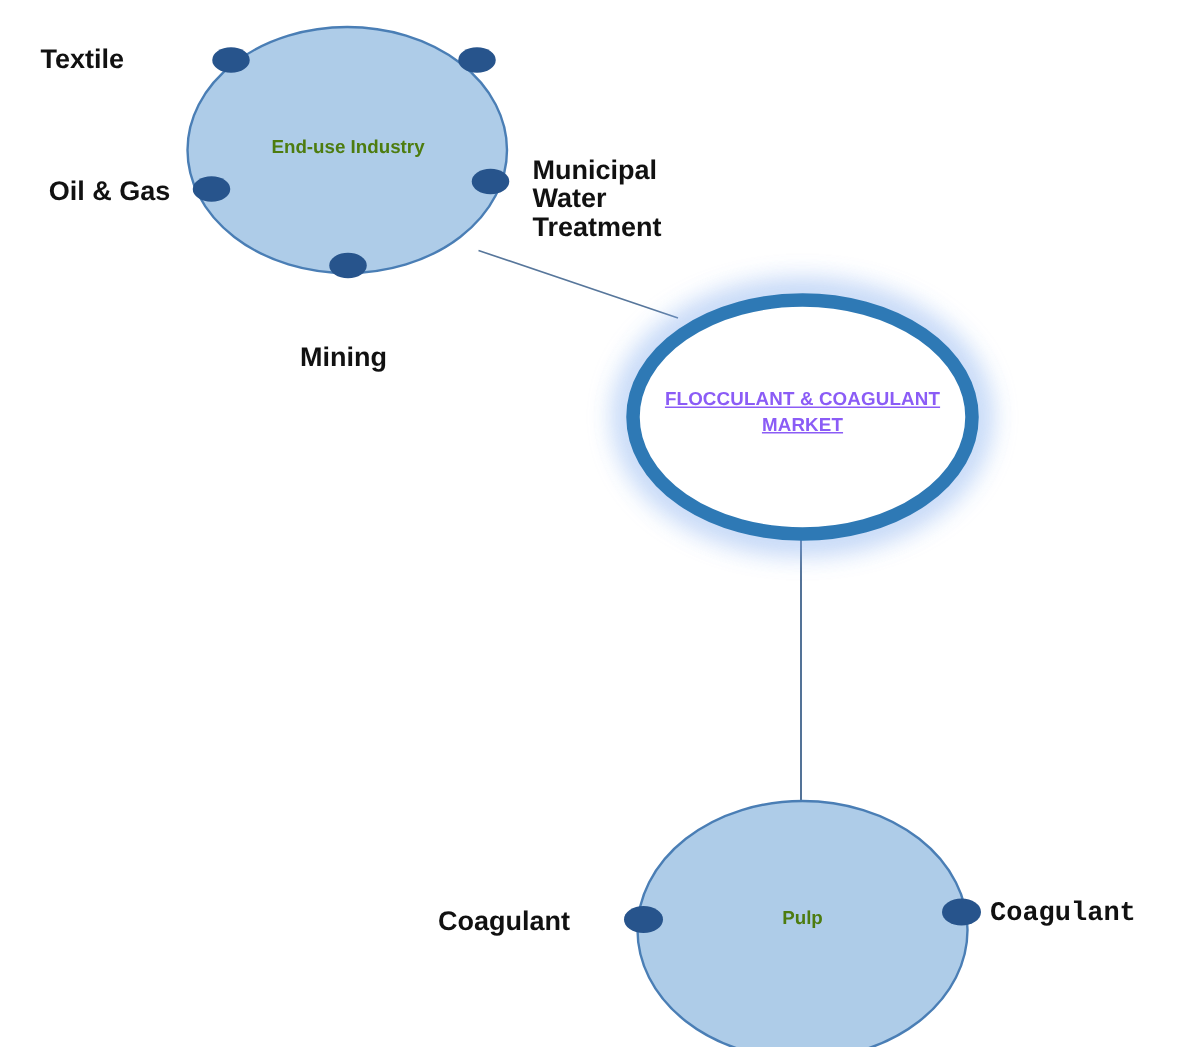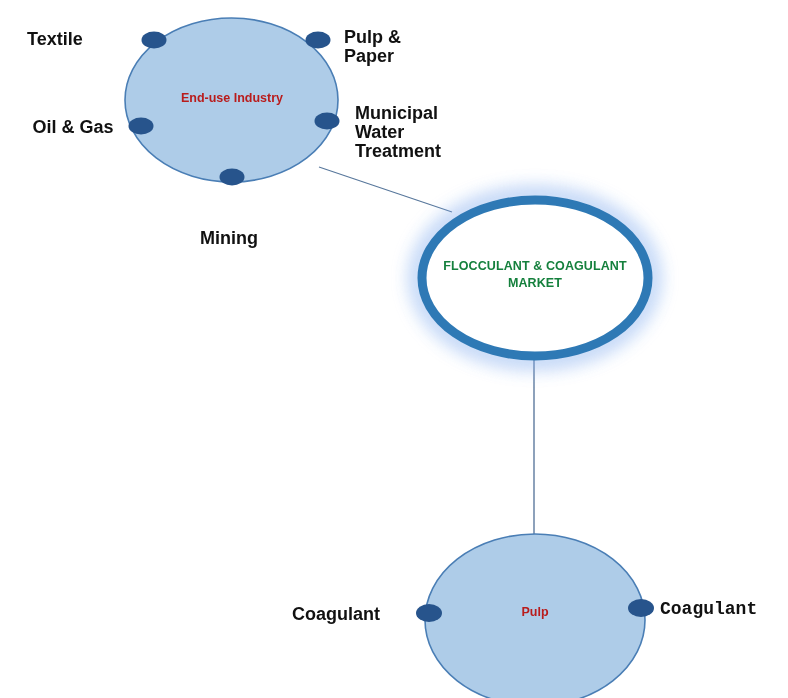--- a/index.html
+++ b/index.html
@@ -32,21 +32,21 @@
     font-weight: bold;
     color: #111111;
     font-size: 18px;
     line-height: 19px;
     white-space: pre-line;
   }
   .node-title {
     position: absolute;
     font-family: "Liberation Sans", sans-serif;
     font-weight: bold;
-    color: #b91c1c;
+    color: #4d7c0f;
     font-size: 12.5px;
     line-height: 16px;
     text-align: center;
     white-space: nowrap;
   }
   .center-title {
     position: absolute;
     font-family: "Liberation Sans", sans-serif;
     font-weight: bold;
     font-size: 12.5px;
@@ -100,32 +100,30 @@
     <ellipse cx="535" cy="620" rx="110" ry="86" fill="#AECCE8" stroke="#4A7EB5" stroke-width="1.6"></ellipse>
 
     <ellipse cx="429" cy="613" rx="13" ry="9" fill="#27548C"></ellipse>
     <ellipse cx="641" cy="608" rx="13" ry="9" fill="#27548C"></ellipse>
   </svg>
 
   <div class="node-title" style="left:153px; top:90px; width:158px;">End-use Industry</div>
 
   <div class="label anchor-left" style="left:27px; top:30px; width:90px;">Textile</div>
 
-  <div class="label anchor-left" style="left:344px; top:28px; width:120px;">Pulp &amp;
-Paper</div>
 
   <div class="label anchor-left" style="left:355px; top:104px; width:140px;">Municipal
 Water
 Treatment</div>
 
   <div class="label anchor-left" style="left:200px; top:205px; width:110px;margin-top:24px;">Mining</div>
 
   <div class="label anchor-right" style="left:18px; top:118px; width:110px;">Oil &amp; Gas</div>
 
-  <div class="center-title" style="left:433px; top:258px; width:204px; color:#15803d;">FLOCCULANT &amp; COAGULANT MARKET</div>
+  <div class="center-title" style="left:433px; top:258px; width:204px; color:#8b5cf6;text-decoration:underline;">FLOCCULANT &amp; COAGULANT MARKET</div>
 
   <div class="node-title" style="left:485px; top:604px; width:100px;">Pulp</div>
 
   <div class="label anchor-right" style="left:280px; top:605px; width:112px;">Coagulant</div>
 
   <div class="label anchor-left" style="left:660px; top:600px; width:120px;font-family:Liberation Mono, monospace;">Coagulant</div>
 
 </div>
 
 </body></html>

